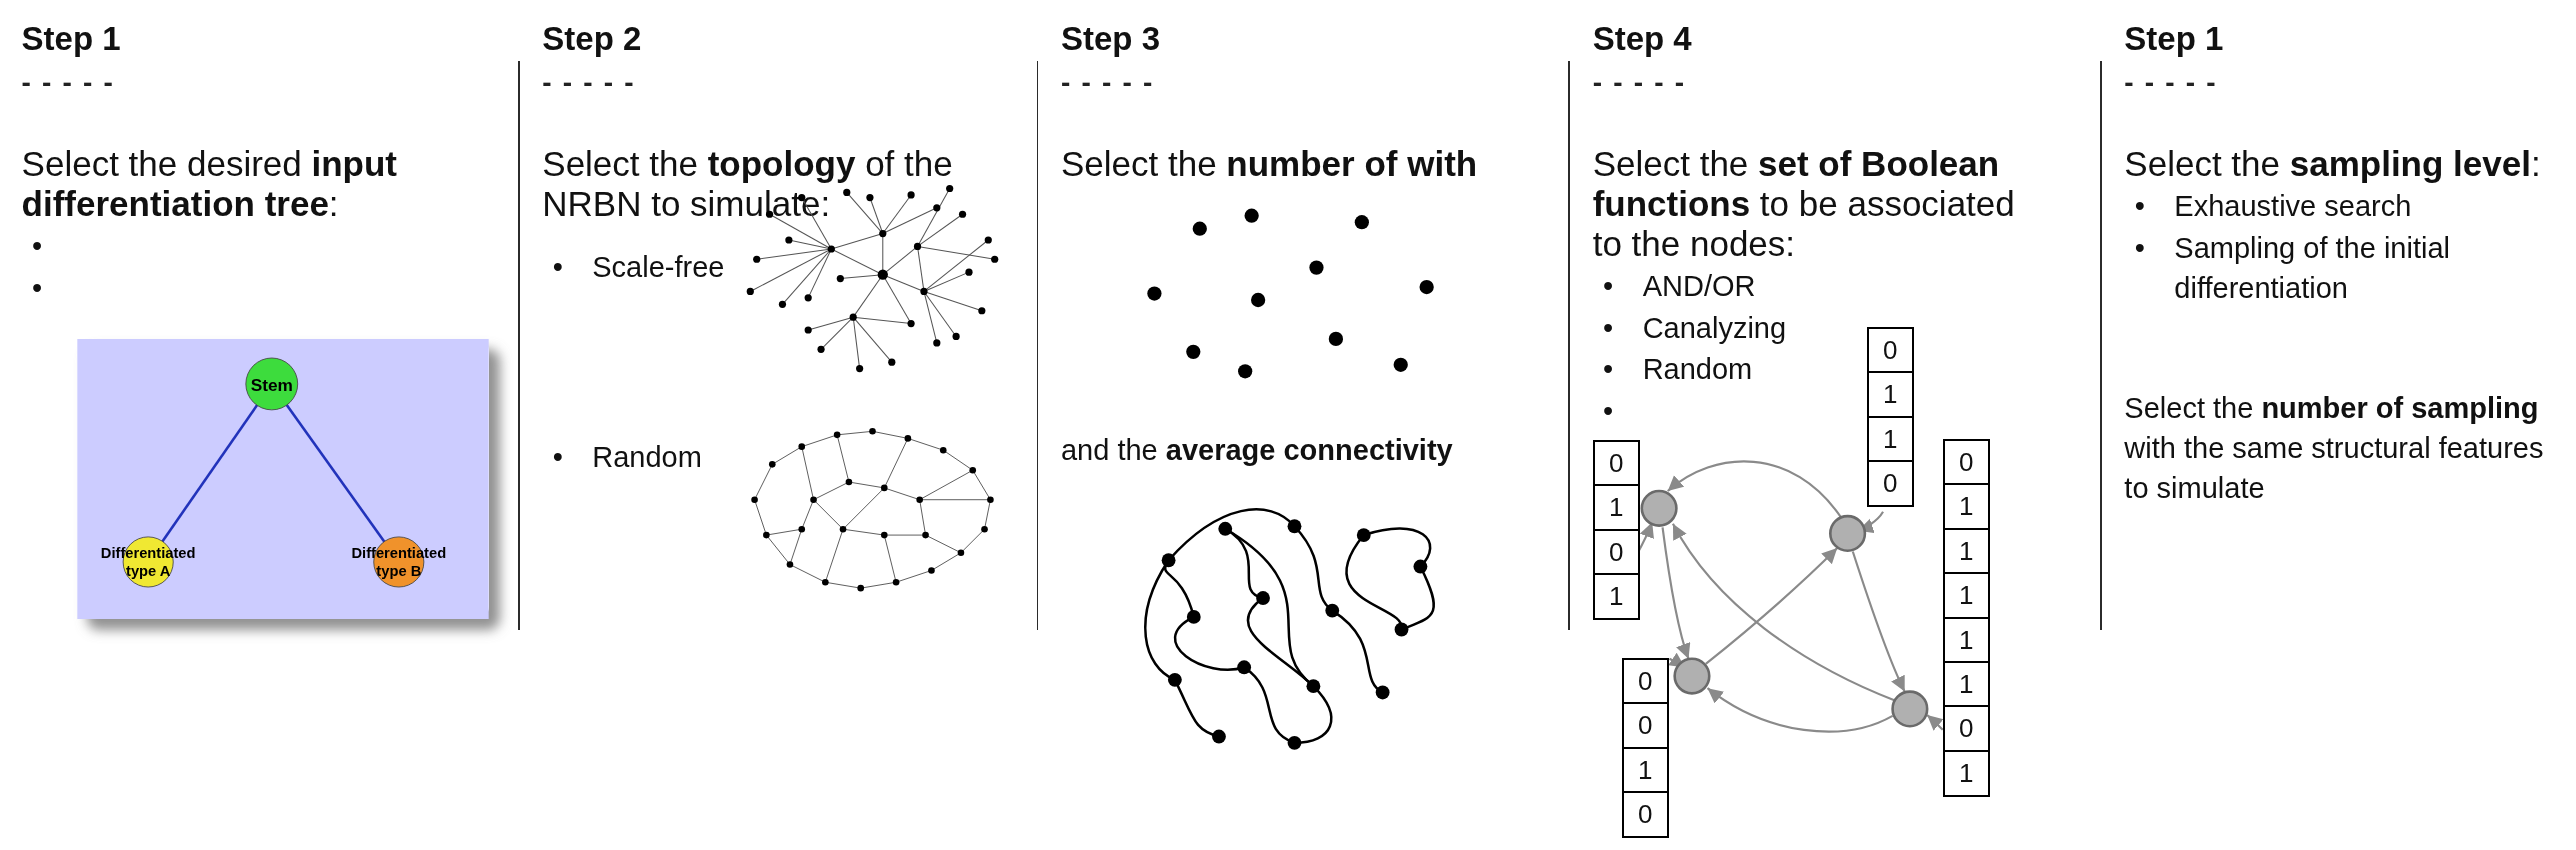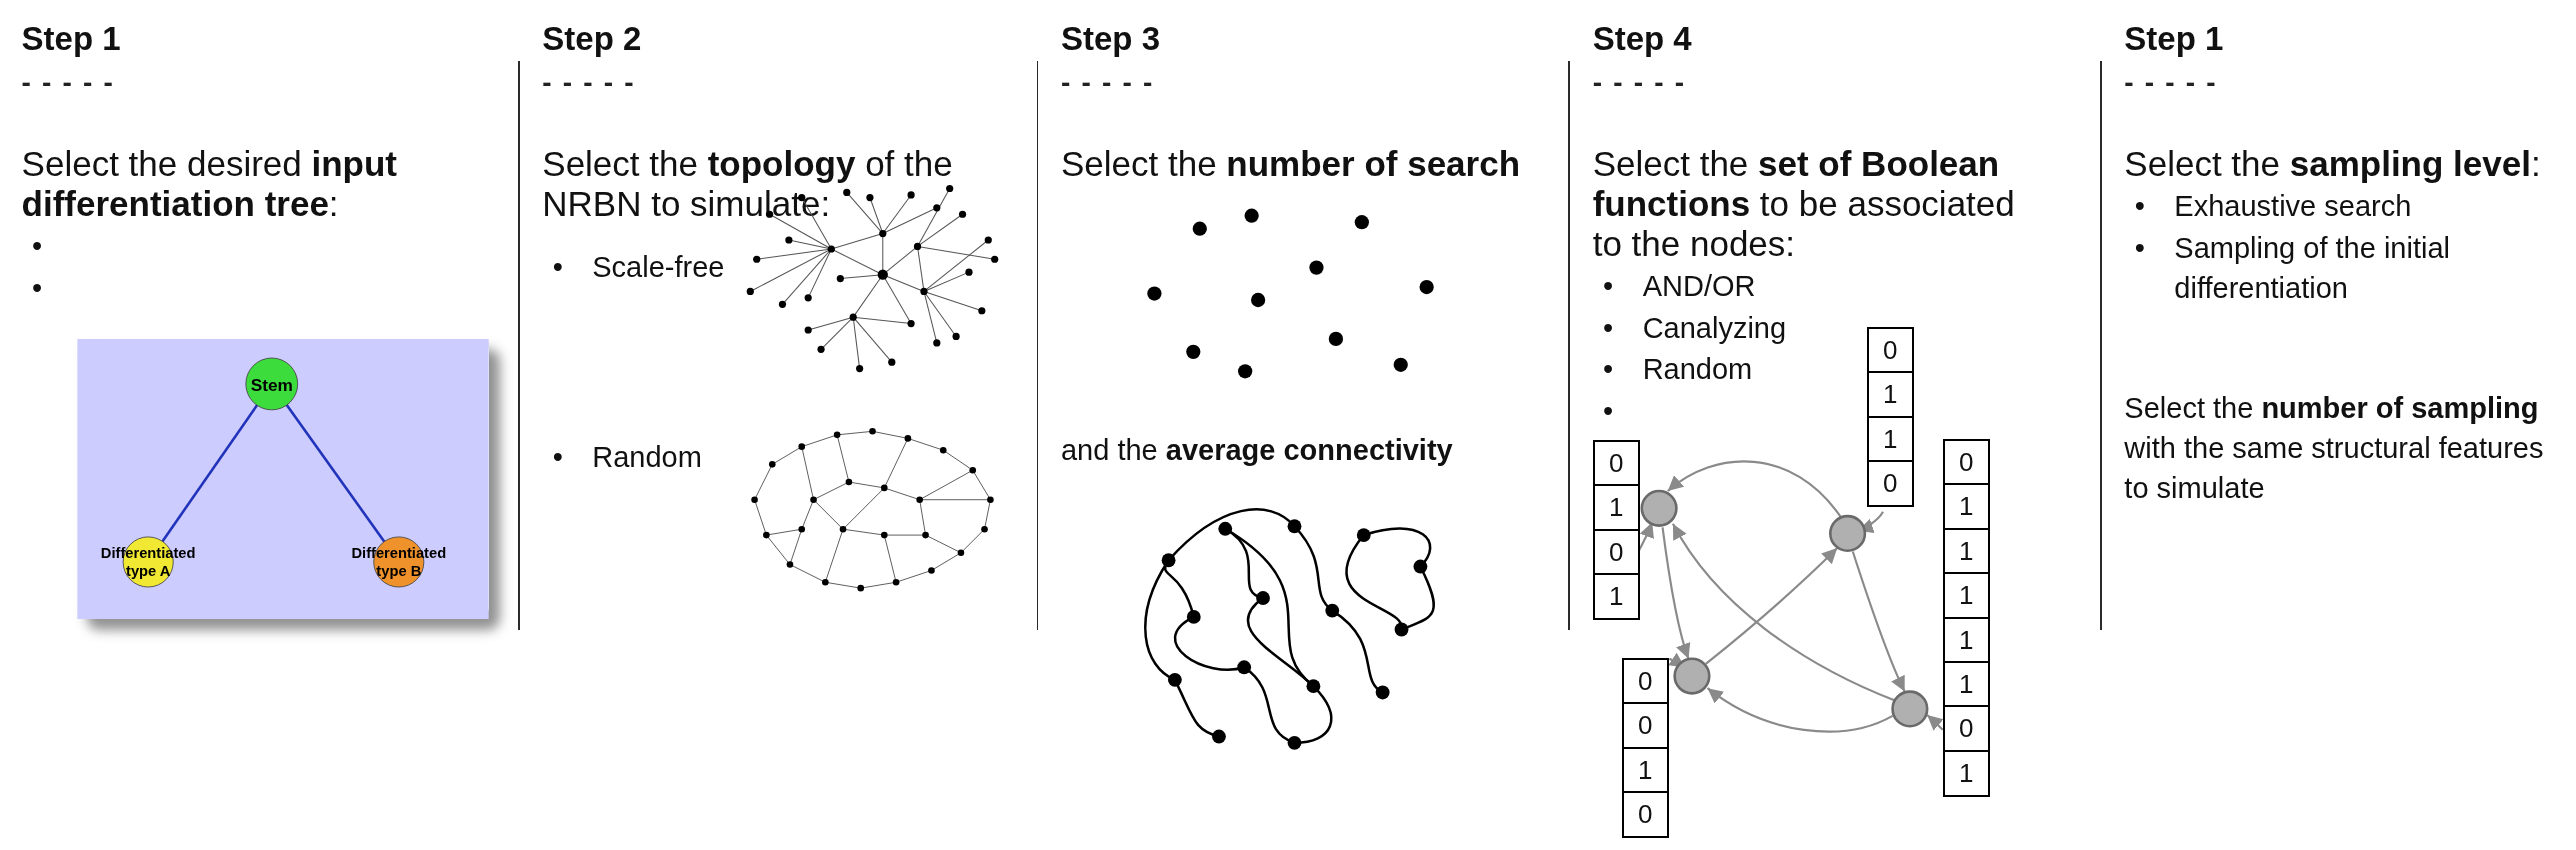--- a/index.html
+++ b/index.html
@@ -242,21 +242,21 @@
         </g>
       </svg>
     </div>
   </section>
 
   <div class="divider"></div>
 
   <section class="col col3">
     <h2 class="step-title">Step 3</h2>
     <div class="dashes">- - - - -</div>
-    <p class="para"><span>Select the </span><strong>number of search</strong><span></span></p>
+    <p class="para"><span>Select the </span><strong>number of with</strong><span></span></p>
 
     <svg class="dots-svg" width="363" height="208" viewBox="0 0 280 160">
       <g fill="#000">
         <circle cx="25" cy="75" r="5.5"></circle>
           <circle cx="60" cy="25" r="5.5"></circle>
           <circle cx="55" cy="120" r="5.5"></circle>
           <circle cx="100" cy="15" r="5.5"></circle>
           <circle cx="105" cy="80" r="5.5"></circle>
           <circle cx="95" cy="135" r="5.5"></circle>
           <circle cx="150" cy="55" r="5.5"></circle>

